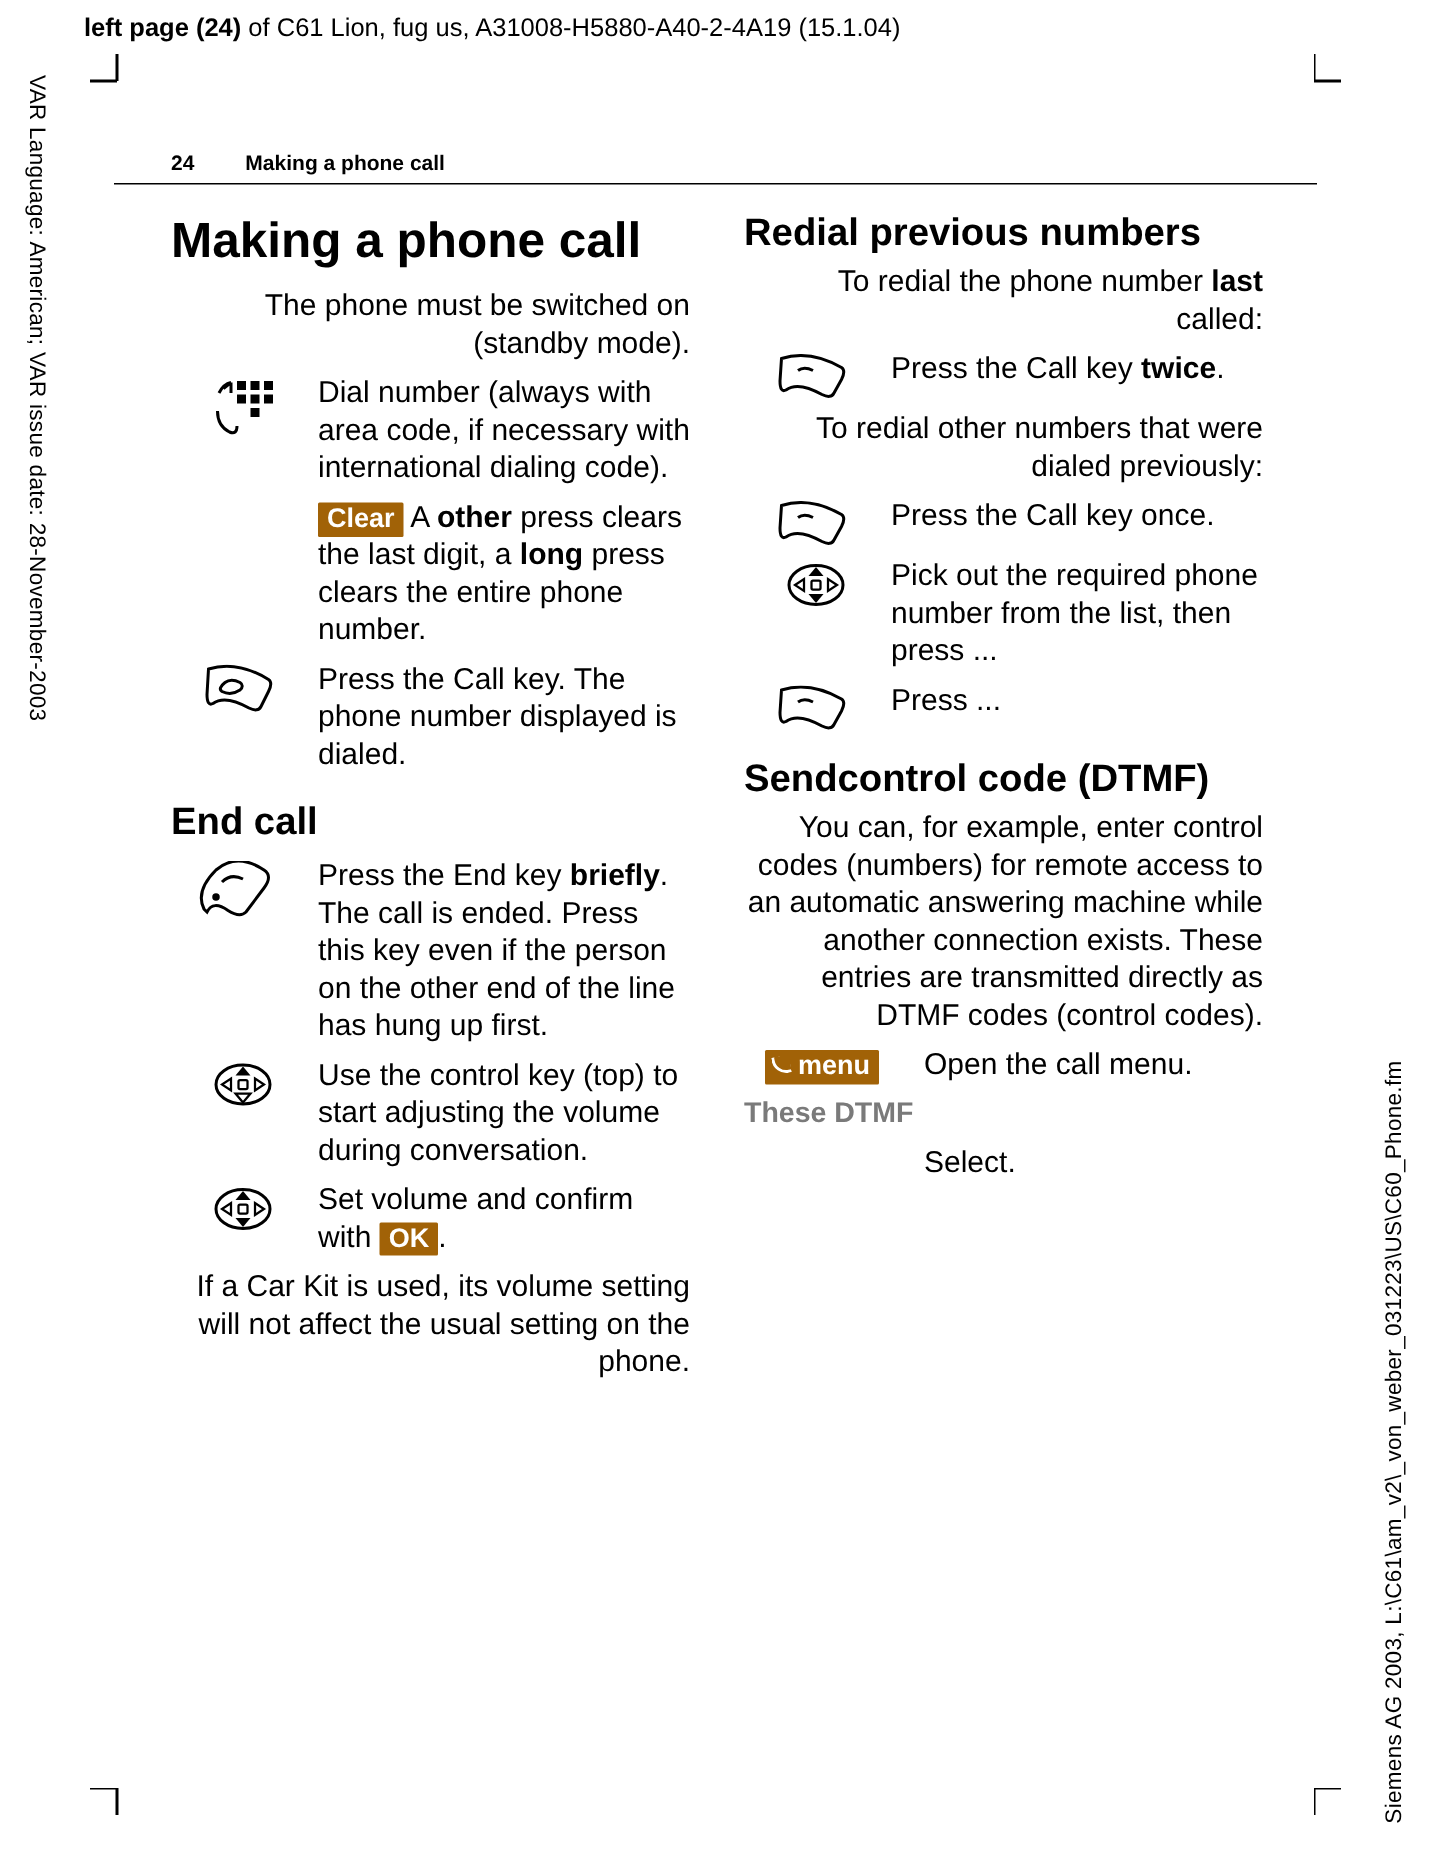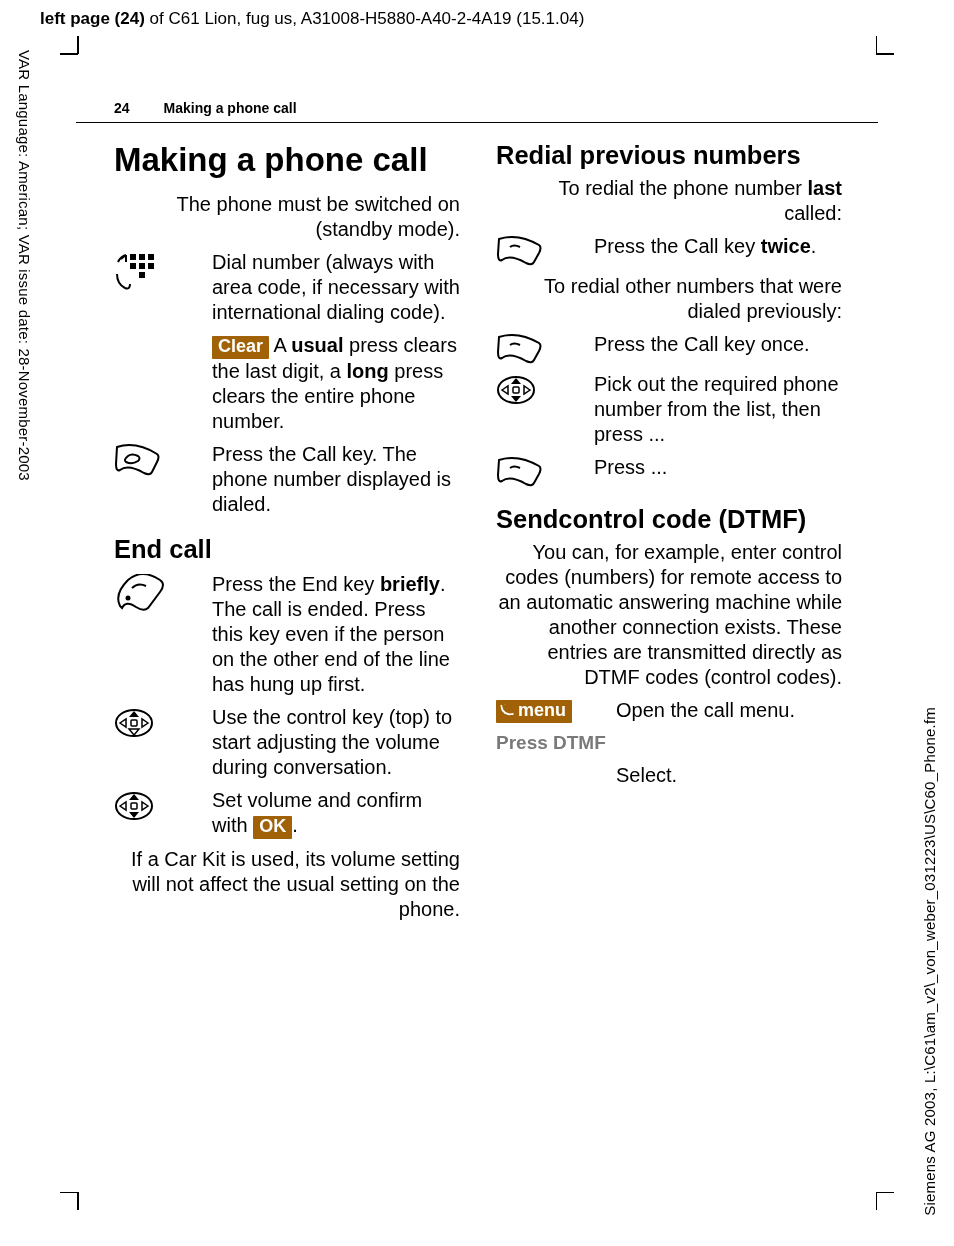--- a/index.html
+++ b/index.html
@@ -10,21 +10,21 @@
     color: #000;
     background: #fff;
     width: 954px;
     height: 1246px;
     position: relative;
     overflow: hidden;
   }
   .header-line {
     position: absolute;
     top: 8px;
-    left: 40px;
+    left: 56px;
     font-size: 17px;
   }
   .header-line b { font-weight: 700; }
   
   .side-left {
     position: absolute;
     top: 50px;
     left: 14px;
     writing-mode: vertical-rl;
     font-size: 15px;
@@ -59,21 +59,21 @@
   .columns {
     display: flex;
     gap: 36px;
     padding: 18px 36px 0 38px;
   }
   .col { flex: 1 1 0; min-width: 0; }
   h1 { font-size: 33px; font-weight: 800; line-height: 1.15; margin-bottom: 14px; }
   h2 { font-size: 25.5px; font-weight: 800; line-height: 1.15; margin: 18px 0 6px; }
   p  { margin: 4px 0 8px; text-align: right; }
   .row { display: flex; gap: 30px; margin: 8px 0; }
-  .row .ic { flex: 0 0 68px; display: flex; justify-content: flex-start; padding-top: 2px; }
+  .row .ic { flex: 0 0 68px; display: flex; justify-content: flex-end; padding-top: 2px; }
   .row .tx  { flex: 1 1 auto; }
   .softkey {
     display: inline-block;
     background: #a16207;
     color: #fff;
     font-weight: 700;
     padding: 0 6px 1px;
     border-radius: 1px;
     font-size: 18px;
     line-height: 1.2;
@@ -148,21 +148,21 @@
               <path d="M3 22 q0 10 8 14 q5 2 5 -4"></path>
             </g>
           </svg>
         </div>
         <div class="tx">Dial number (always with area code, if necessary with international dialing code).</div>
       </div>
 
       <div class="row">
         <div class="ic"></div>
         <div class="tx">
-          <span class="softkey">Clear</span><span> A </span><b>usual</b><span> press clears the last digit, a </span><b>long</b><span> press clears the entire phone number.</span>
+          <span class="softkey">Clear</span><span> A </span><b>other</b><span> press clears the last digit, a </span><b>long</b><span> press clears the entire phone number.</span>
         </div>
       </div>
 
       <div class="row">
         <div class="ic">
           <svg width="46" height="34" viewBox="0 0 46 34">
               <path d="M3 3 Q22 -3 43 10 Q46 12 43 18 L38 28 Q36 32 30 29 Q14 20 6 26 Q2 28 2 20 Z" fill="none" stroke="#000" stroke-width="2"></path>
               <path d="M14 12 q4 -3 10 0 q3 2 0 5 q-6 4 -12 1 q-3 -2 2 -6" fill="none" stroke="#000" stroke-width="2"></path>
             </svg>
         </div>
@@ -264,20 +264,20 @@
       </div>
 
       <h2>Sendcontrol code (DTMF)</h2>
       <p>You can, for example, enter control codes (numbers) for remote access to an automatic answering machine while another connection exists. These entries are transmitted directly as DTMF codes (control codes).</p>
       <div class="row">
         <div class="ic" style="flex-basis:90px">
           <span class="softkey menu">menu</span>
         </div>
         <div class="tx">Open the call menu.</div>
       </div>
-      <div class="label-grey">Press DTMF</div>
+      <div class="label-grey">These DTMF</div>
       <div class="row">
         <div class="ic" style="flex-basis:90px"></div>
         <div class="tx">Select.</div>
       </div>
     </div>
   </div>
 </div>
 
 </body></html>

